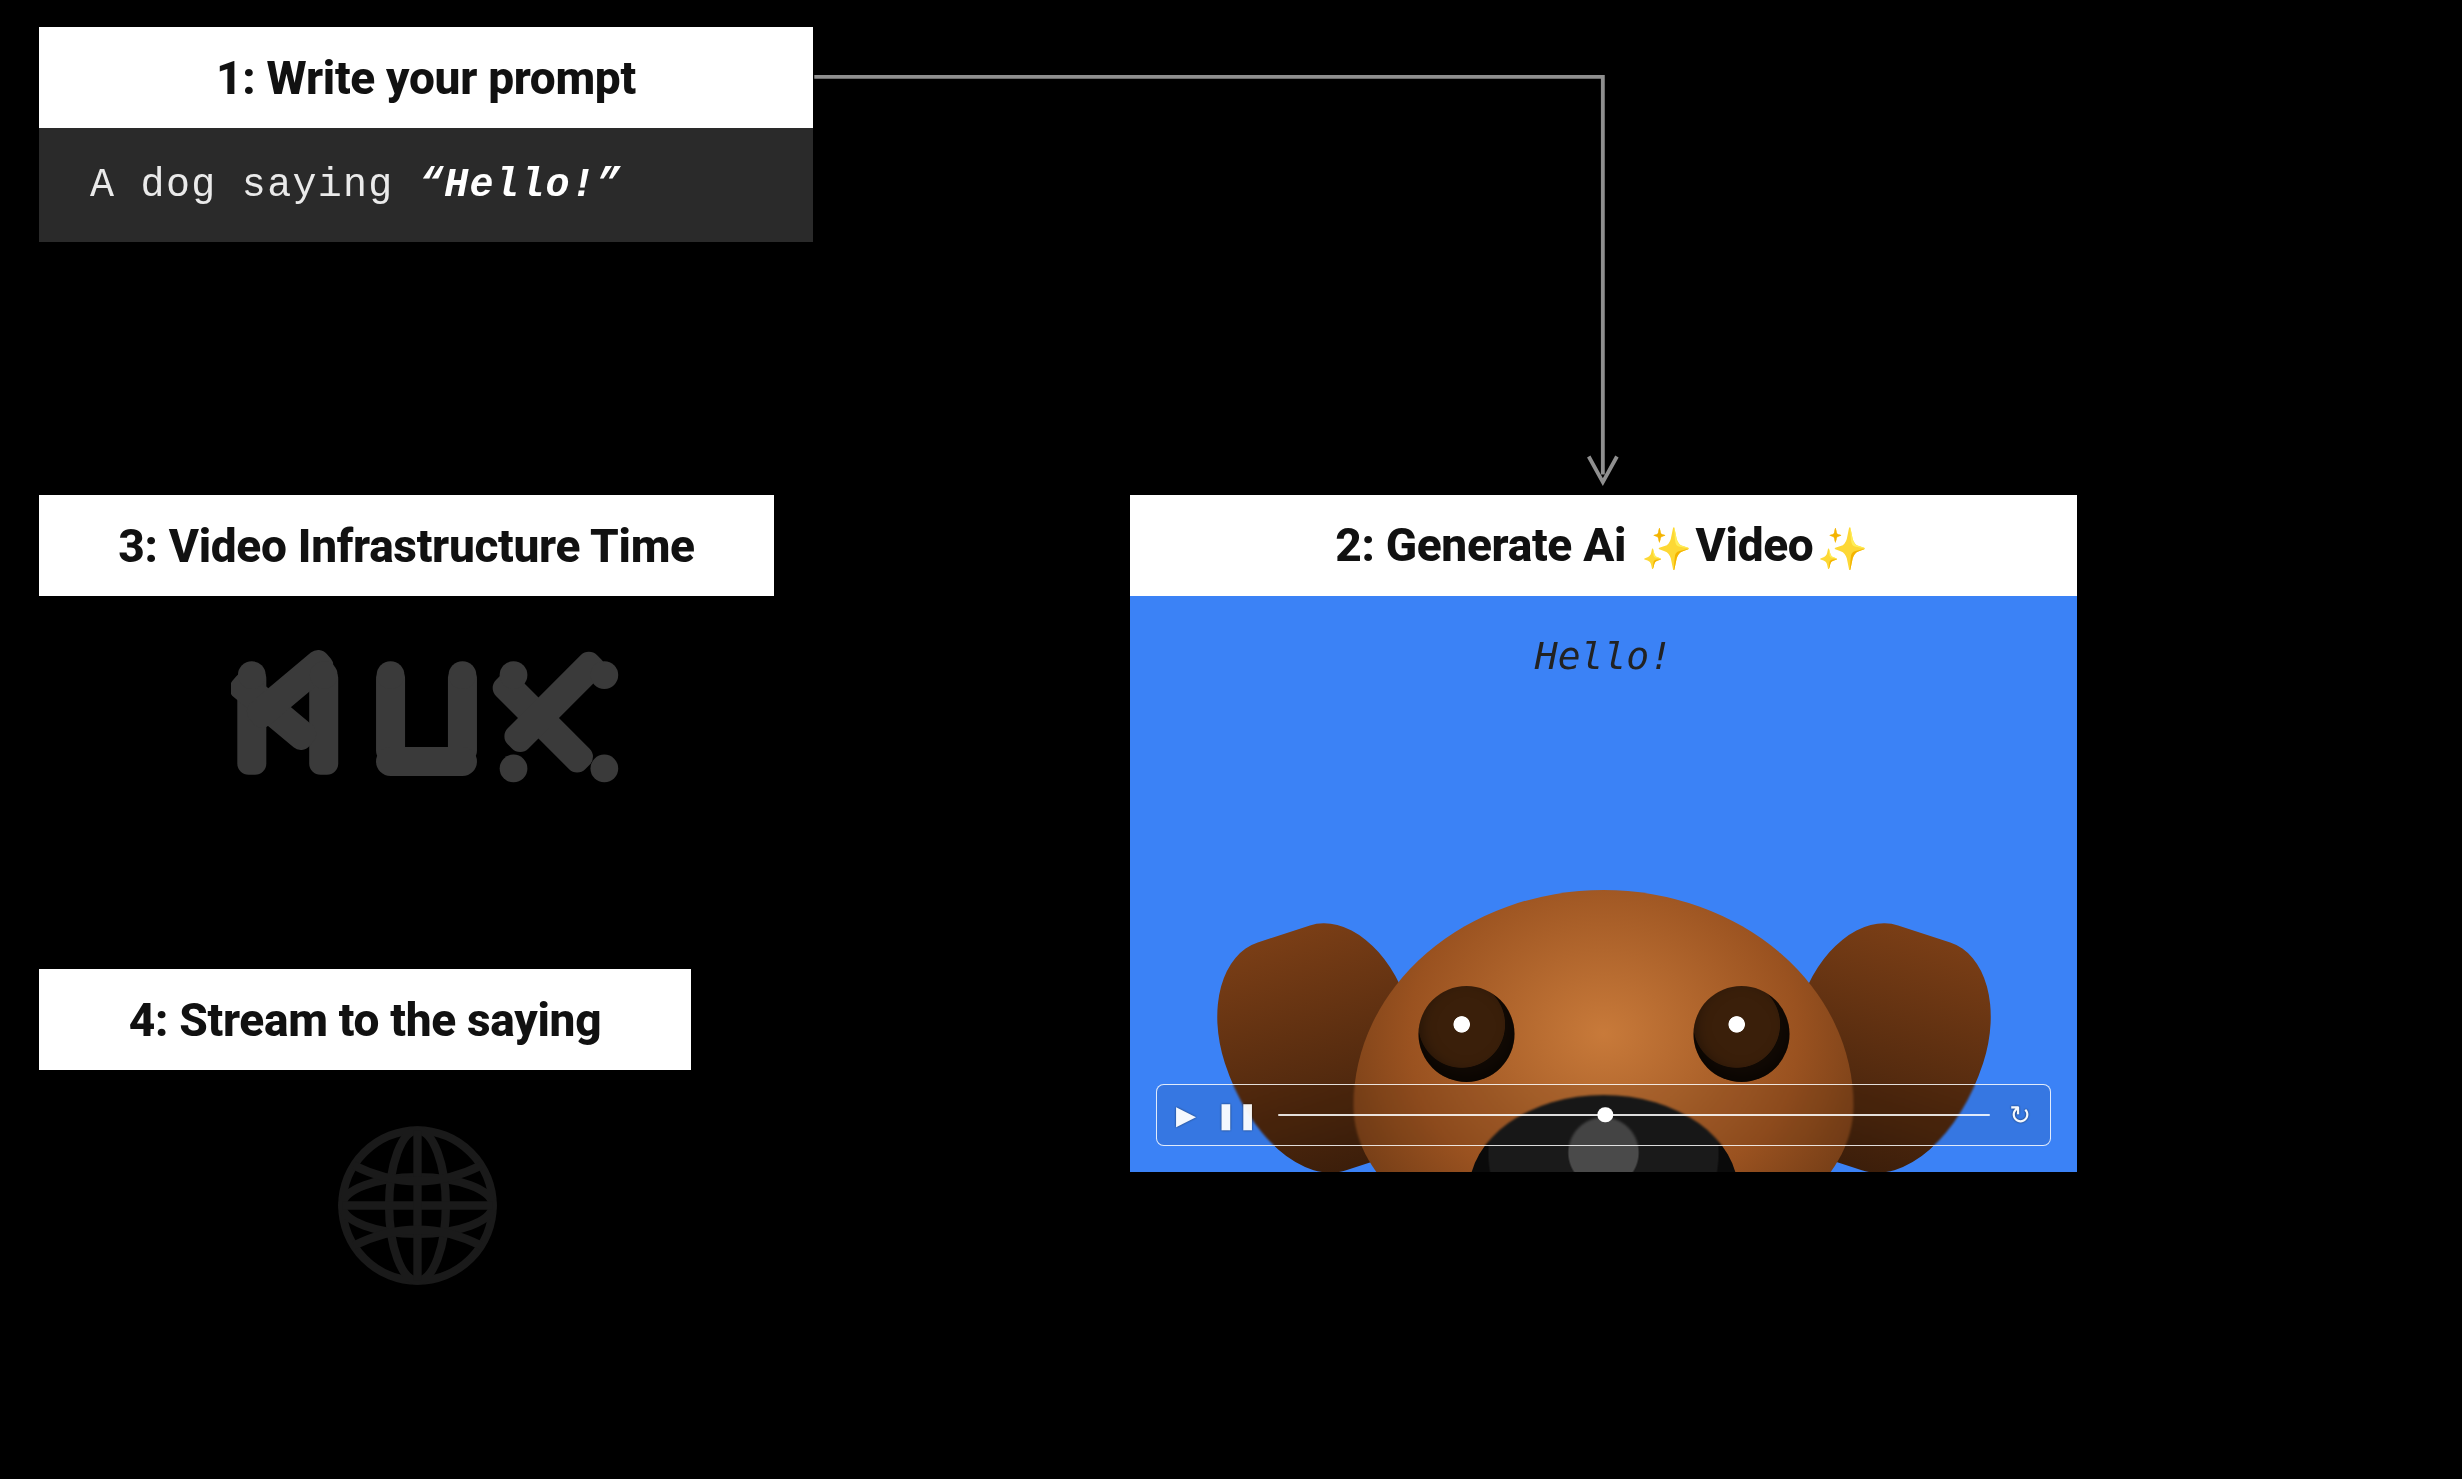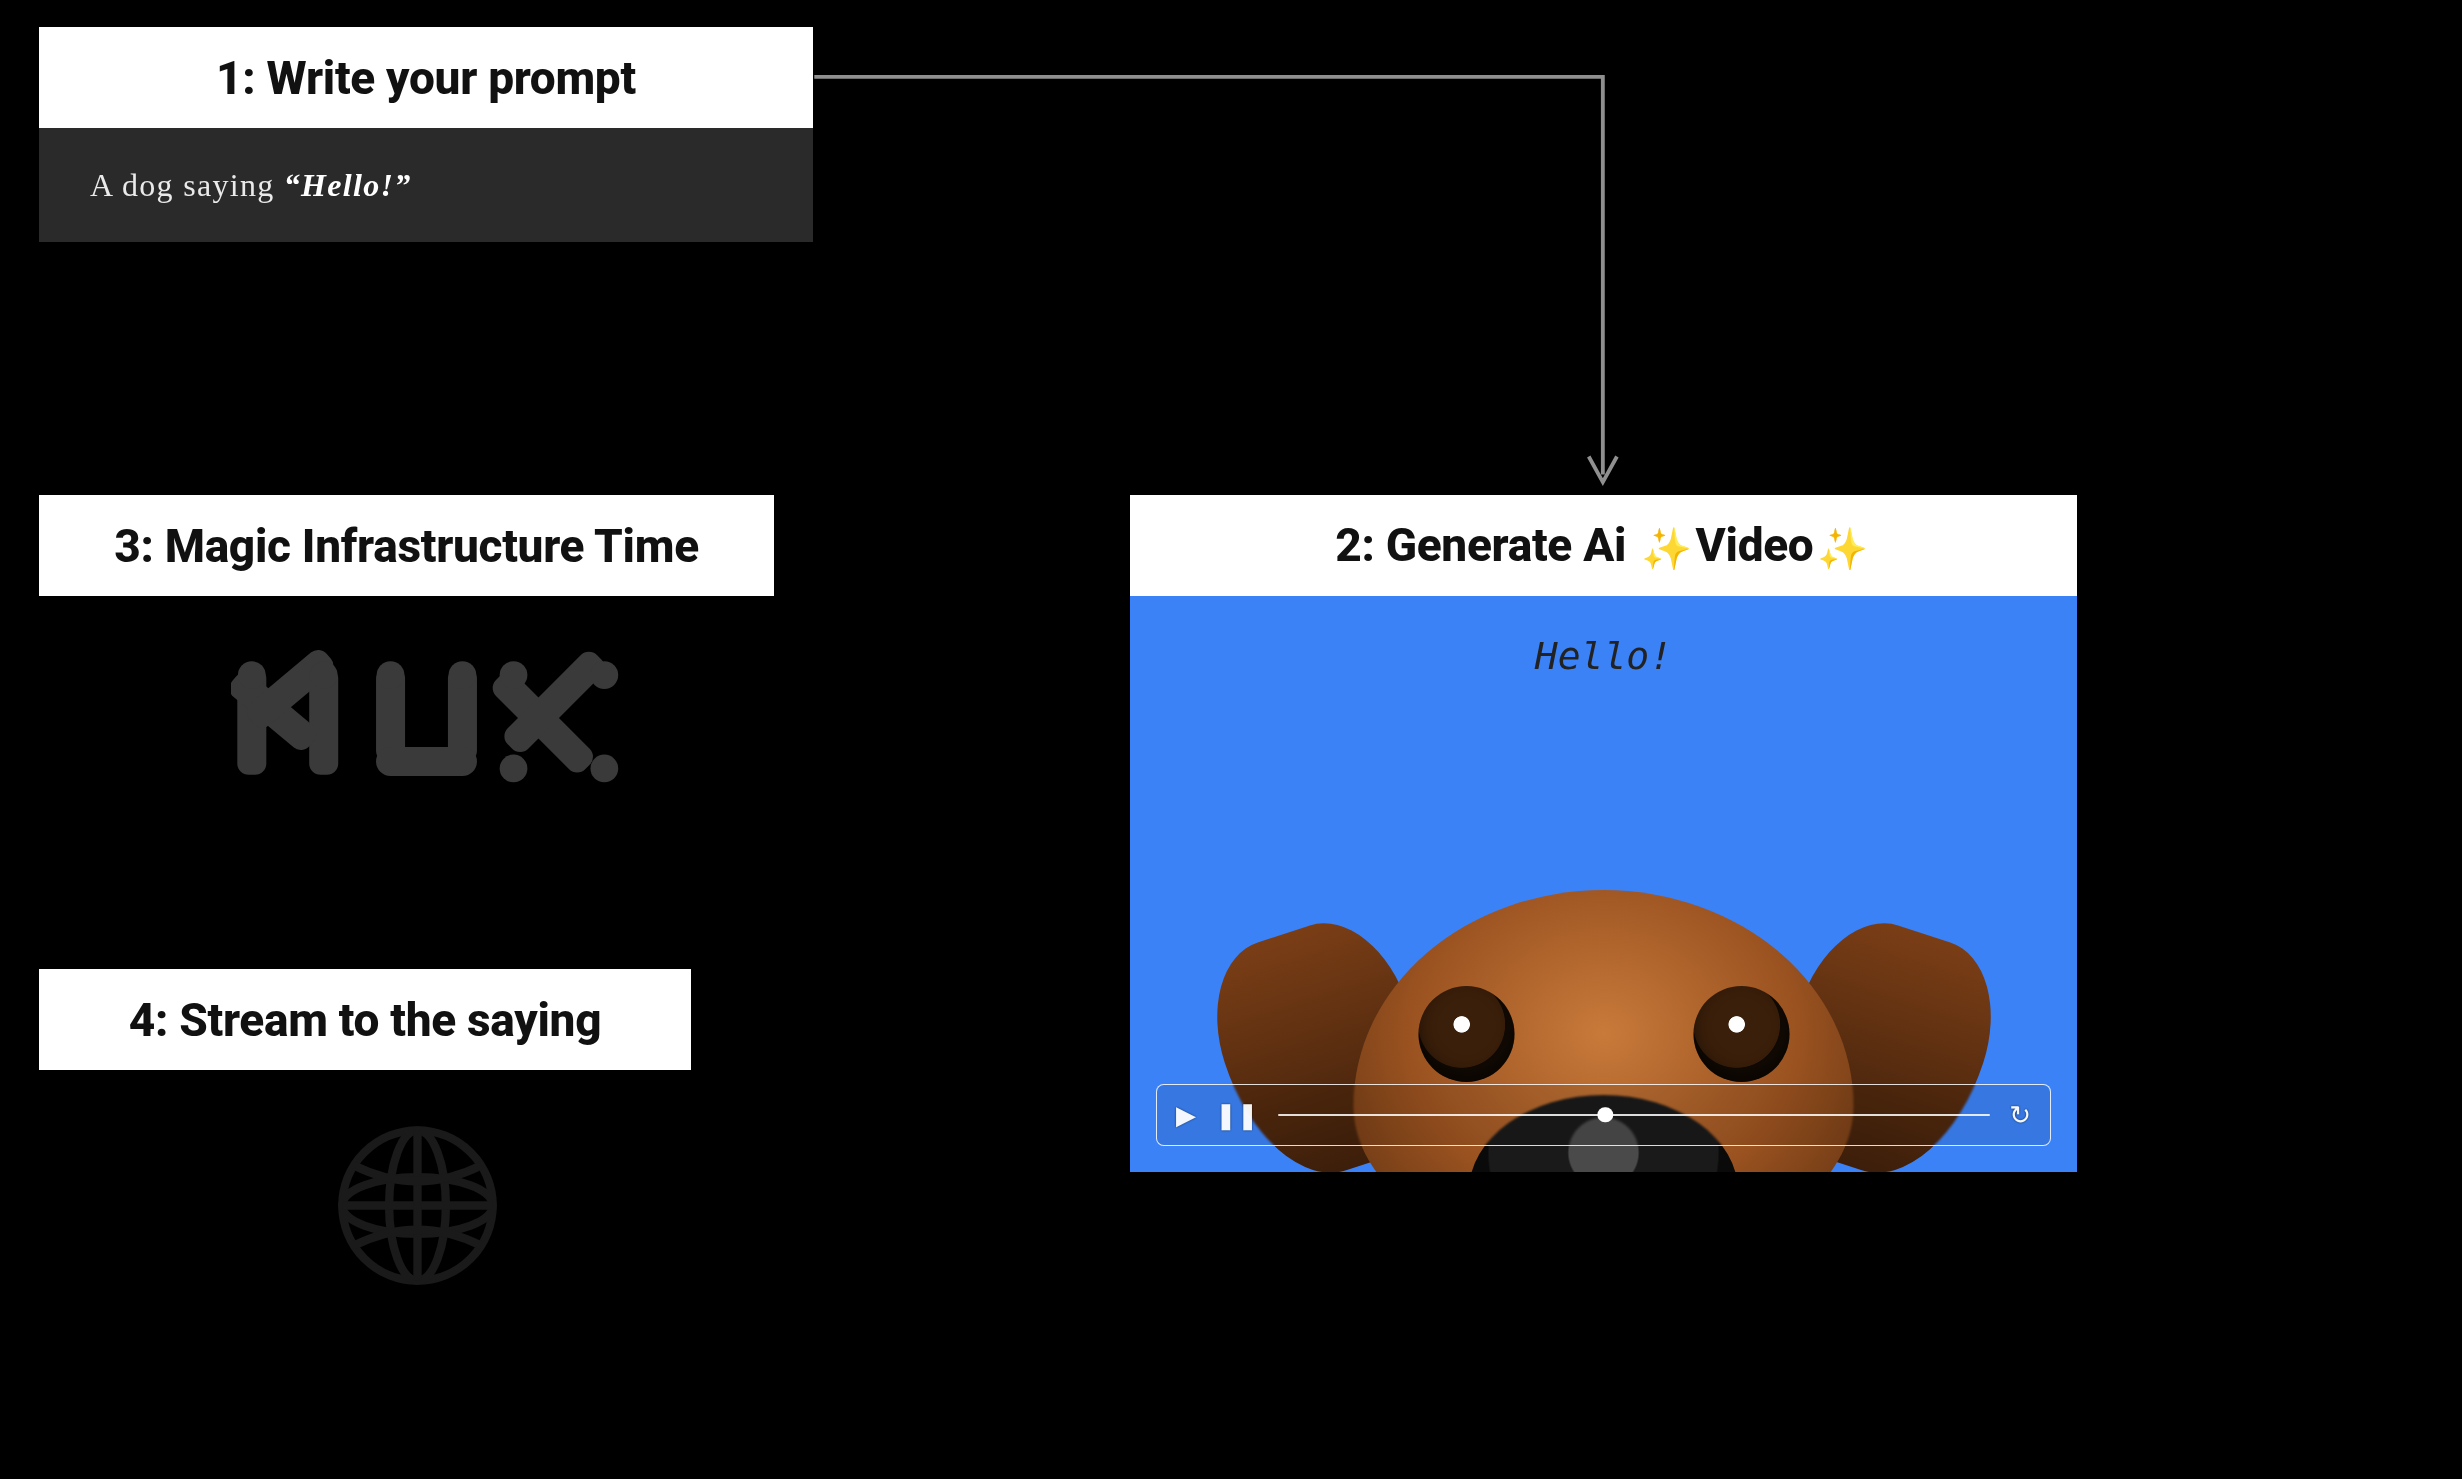--- a/index.html
+++ b/index.html
@@ -56,22 +56,22 @@
 
   
   #step1-card{left:38px;top:26px;width:776px;height:103px;}
   #step1-prompt{
     position:absolute;left:38px;top:128px;width:776px;height:115px;
     background:var(--dark);
     border:1.3px solid #000;border-top:none;
     display:flex;align-items:center;padding-left:51px;
   }
   #step1-prompt .mono{
-    font-family:Liberation Serif, serif;
-    font-size:32px;color:#eaeaea;letter-spacing:1.3px;
+    font-family:Liberation Mono, monospace;
+    font-size:40px;color:#eaeaea;letter-spacing:1.3px;
   }
   #step1-prompt .mono em{
     font-style:italic;font-weight:700;color:#ffffff;
   }
 
   
   #step2-card{left:1129px;top:494px;width:949px;height:103px;}
   #step2-video{
     position:absolute;left:1129px;top:596px;width:949px;height:577px;
     background:#3b82f6;border:1.3px solid #000;border-top:none;
@@ -193,21 +193,21 @@
       <span class="glyph">▶</span>
       <span class="glyph">❚❚</span>
       <div class="track">
         <div class="thumb" style="left: 46%;"></div>
       </div>
       <span class="glyph">↻</span>
     </div>
   </div>
 
   <div id="step3-card" class="card">
-    <h2>3: Magic Infrastructure Time</h2>
+    <h2>3: Video Infrastructure Time</h2>
   </div>
   <div id="step3-logo">
     <svg viewBox="0 0 620 240" width="391" height="154" aria-hidden="true">
       <g fill="#3a3a3a">
 
         <rect x="10" y="40" width="46" height="170" rx="18"></rect>
         <rect x="124" y="40" width="46" height="170" rx="18"></rect>
         <rect x="20" y="40" width="160" height="46" rx="18" transform="rotate(40 20 40)"></rect>
         <rect x="170" y="40" width="160" height="46" rx="18" transform="rotate(140 170 40)"></rect>
         <circle cx="33" cy="52" r="22"></circle>

